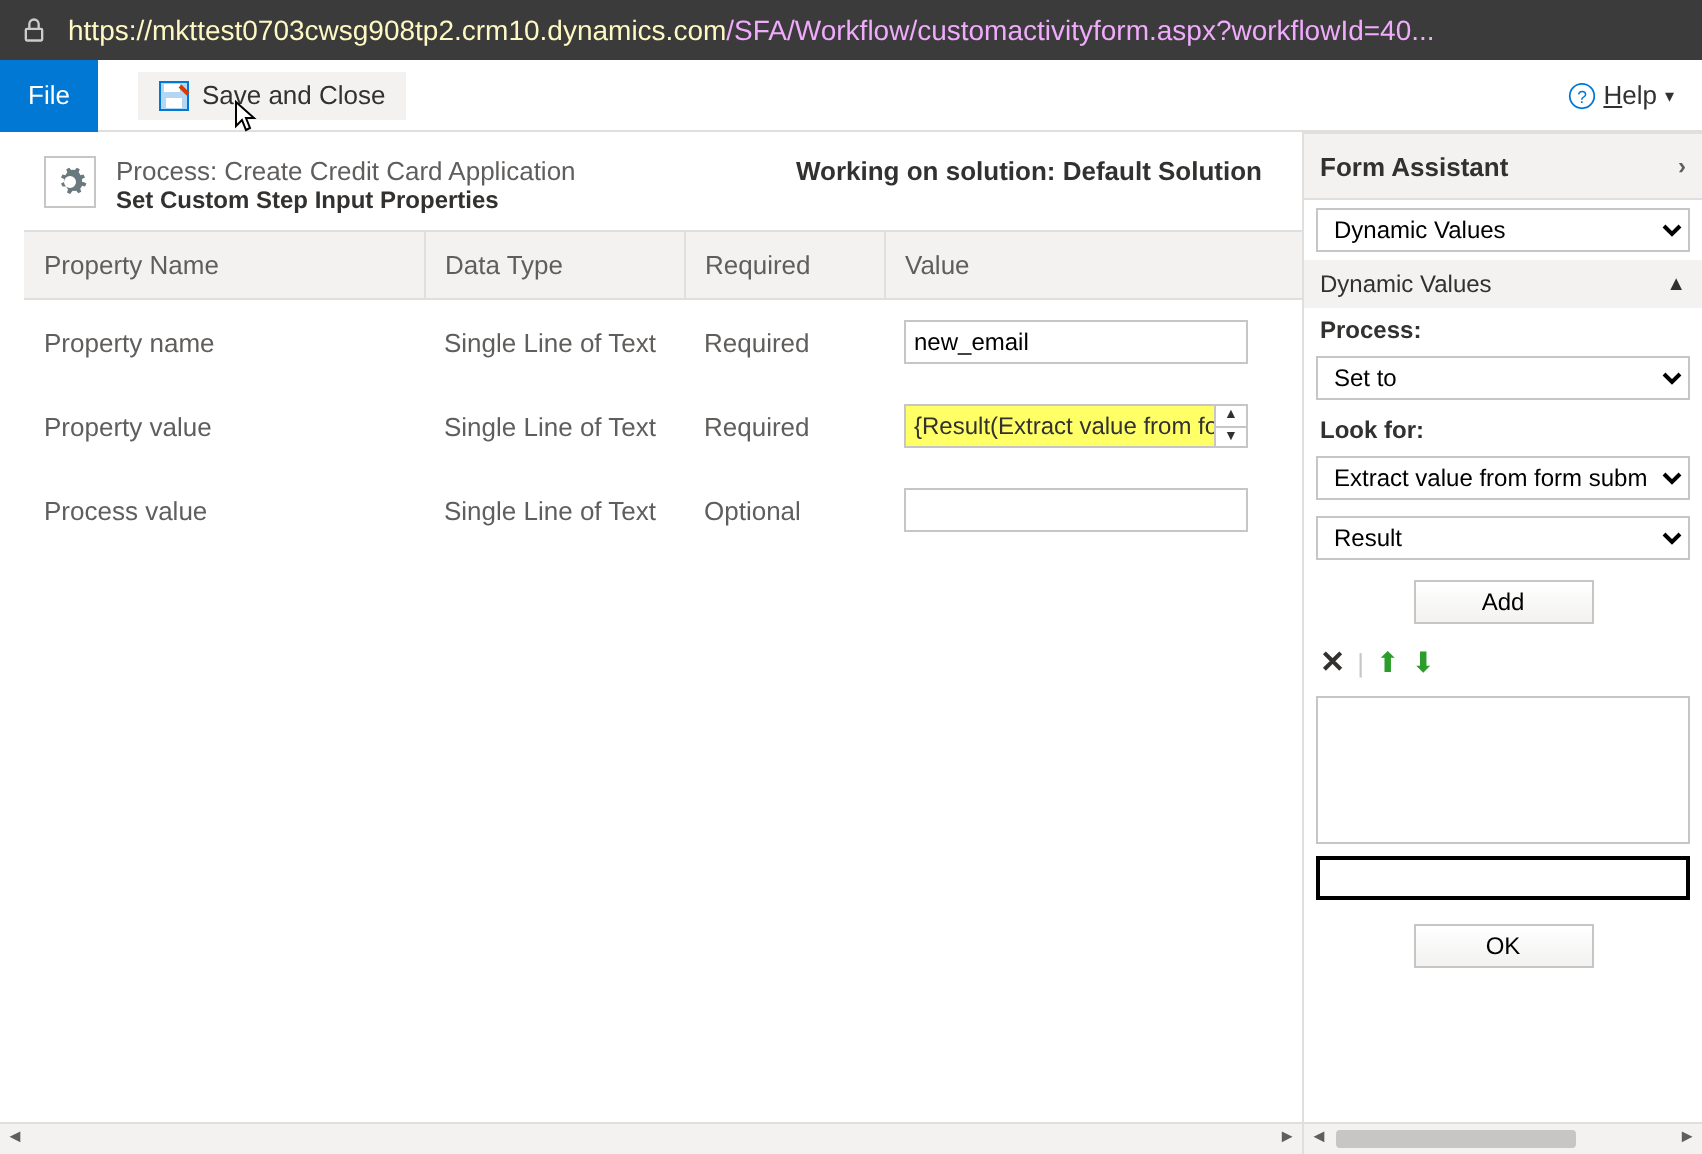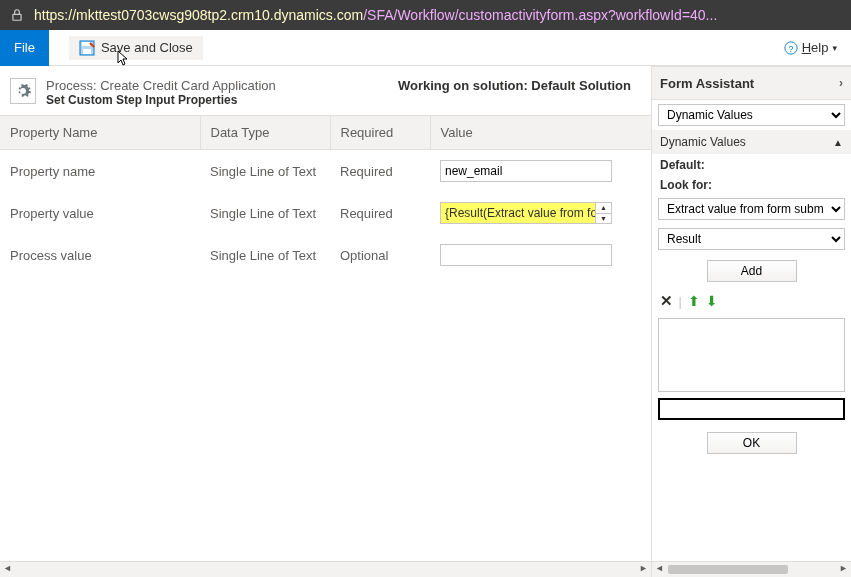--- a/index.html
+++ b/index.html
@@ -13,21 +13,21 @@
   .topbar { height: 36px; border-bottom: 1px solid #e1dfdd; display: flex; align-items: center; padding: 0; position: relative; }
   .file-btn { background: #0078d4; color: #fff; height: 36px; padding: 0 14px; display: flex; align-items: center; font-size: 13px; cursor: pointer; }
   .save-close { display: flex; align-items: center; padding: 4px 10px; margin-left: 20px; background: #f3f2f1; cursor: pointer; gap: 6px; position: relative; }
   .save-close .icon { width: 16px; height: 16px; }
   .save-close .cursor { position: absolute; left: 48px; top: 14px; width: 14px; height: 18px; pointer-events: none; }
   .help { margin-left: auto; margin-right: 14px; display: flex; align-items: center; gap: 4px; color: #323130; cursor: pointer; }
   .help .icon { width: 14px; height: 14px; }
   .help .caret { font-size: 9px; color: #323130; }
 
   .content { display: flex; height: calc(577px - 30px - 36px - 16px); }
-  .main { flex: 1; overflow: auto; }
+  .main { flex: 1; overflow: auto; margin-left: 12px; }
   .header-block { padding: 12px 10px 8px 10px; display: flex; align-items: flex-start; gap: 10px; }
   .gear-box { width: 26px; height: 26px; border: 1px solid #c8c6c4; display: flex; align-items: center; justify-content: center; }
   .header-text .process { font-size: 13px; color: #605e5c; }
   .header-text .title { font-size: 12px; font-weight: 600; margin-top: 0; }
   .solution { font-size: 13px; font-weight: 600; margin-left: auto; padding-right: 10px; }
 
   table.props { width: 100%; border-collapse: collapse; }
   table.props thead th { text-align: left; font-weight: 400; color: #605e5c; background: #f3f2f1; height: 34px; padding: 0 10px; border-top: 1px solid #e1dfdd; border-bottom: 1px solid #e1dfdd; border-left: 1px solid #e1dfdd; font-size: 13px; }
   table.props thead th:first-child { border-left: none; }
   table.props tbody td { padding: 10px 10px; color: #605e5c; vertical-align: middle; }
@@ -168,21 +168,24 @@
       <span>Form Assistant</span>
       <span class="chev">›</span>
     </div>
     <select>
       <option>Dynamic Values</option>
     </select>
     <div class="section-label">
       <span>Dynamic Values</span>
       <span class="up">▲</span>
     </div>
-    <div class="label">Default:</div>
+    <div class="label">Process:</div>
+    <select>
+      <option>Set to</option>
+    </select>
     <div class="label">Look for:</div>
     <select>
       <option>Extract value from form submission</option>
     </select>
     <select>
       <option>Result</option>
     </select>
     <button class="btn">Add</button>
     <div class="arrow-row">
       <span class="x">✕</span>

